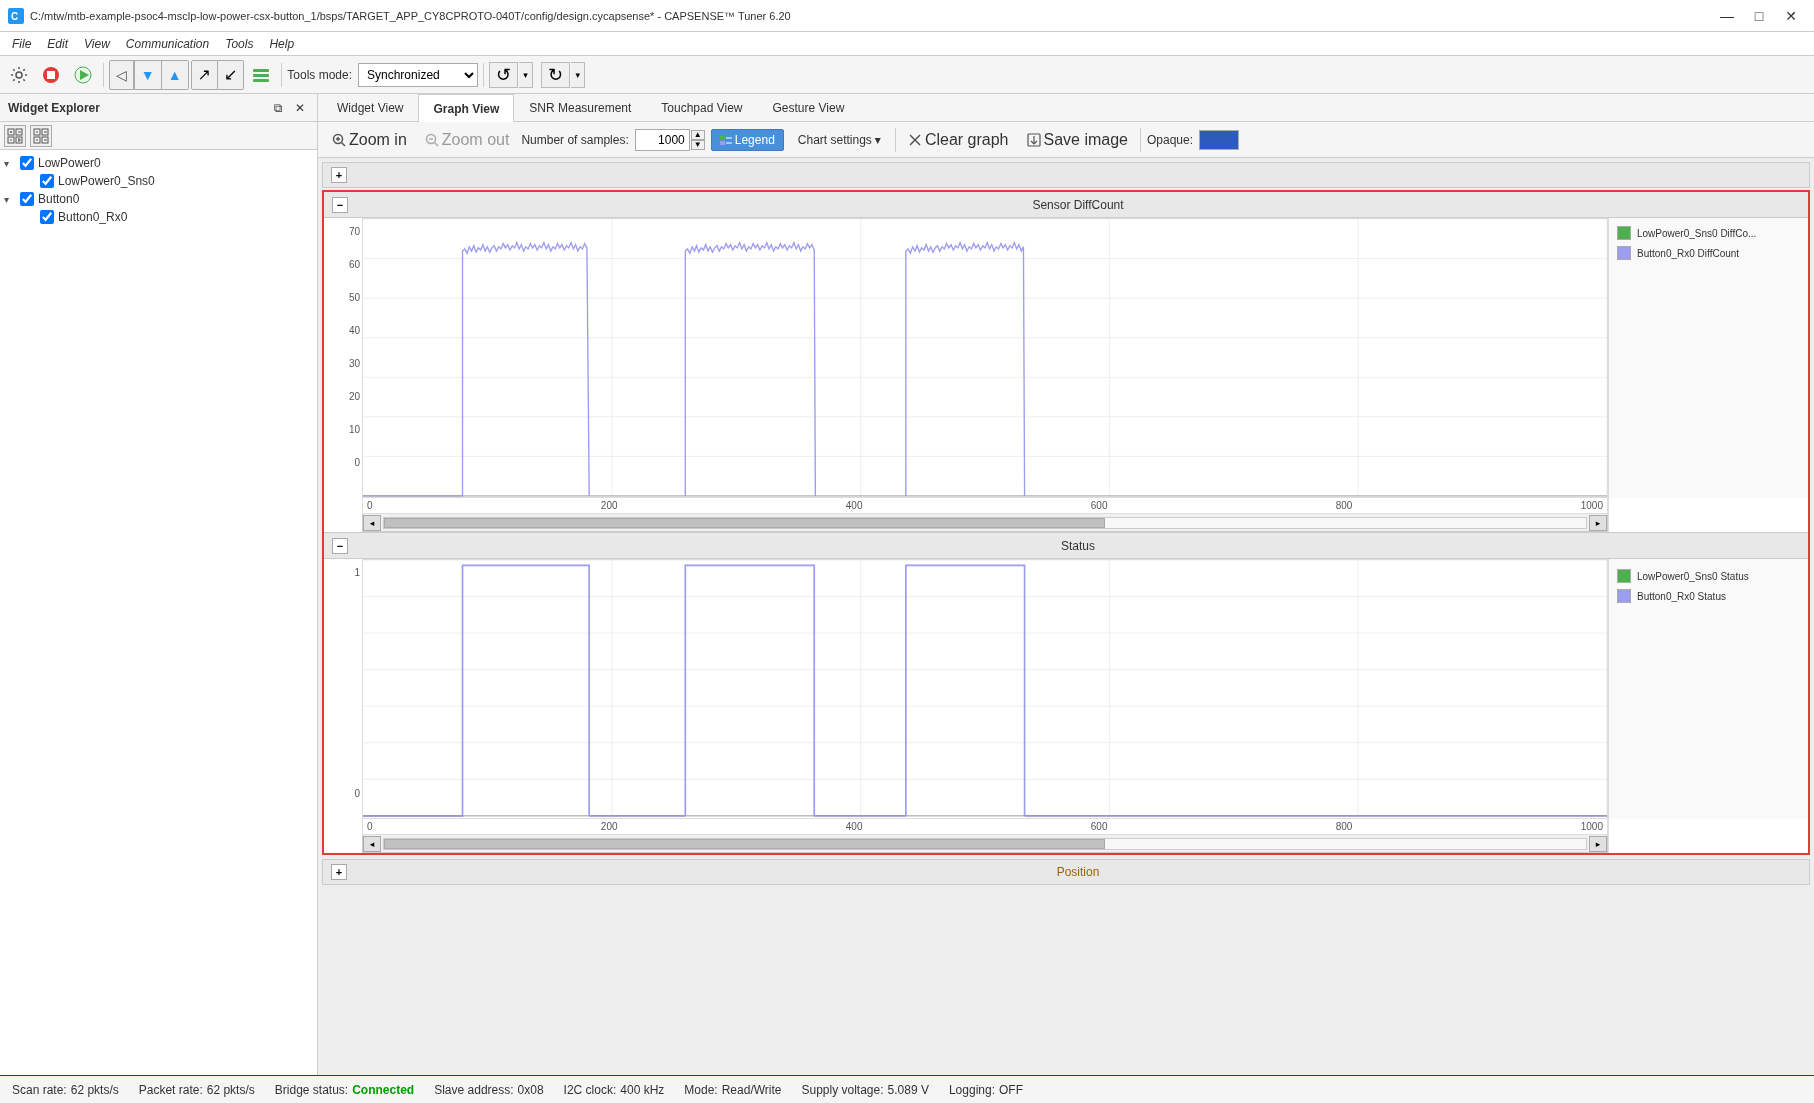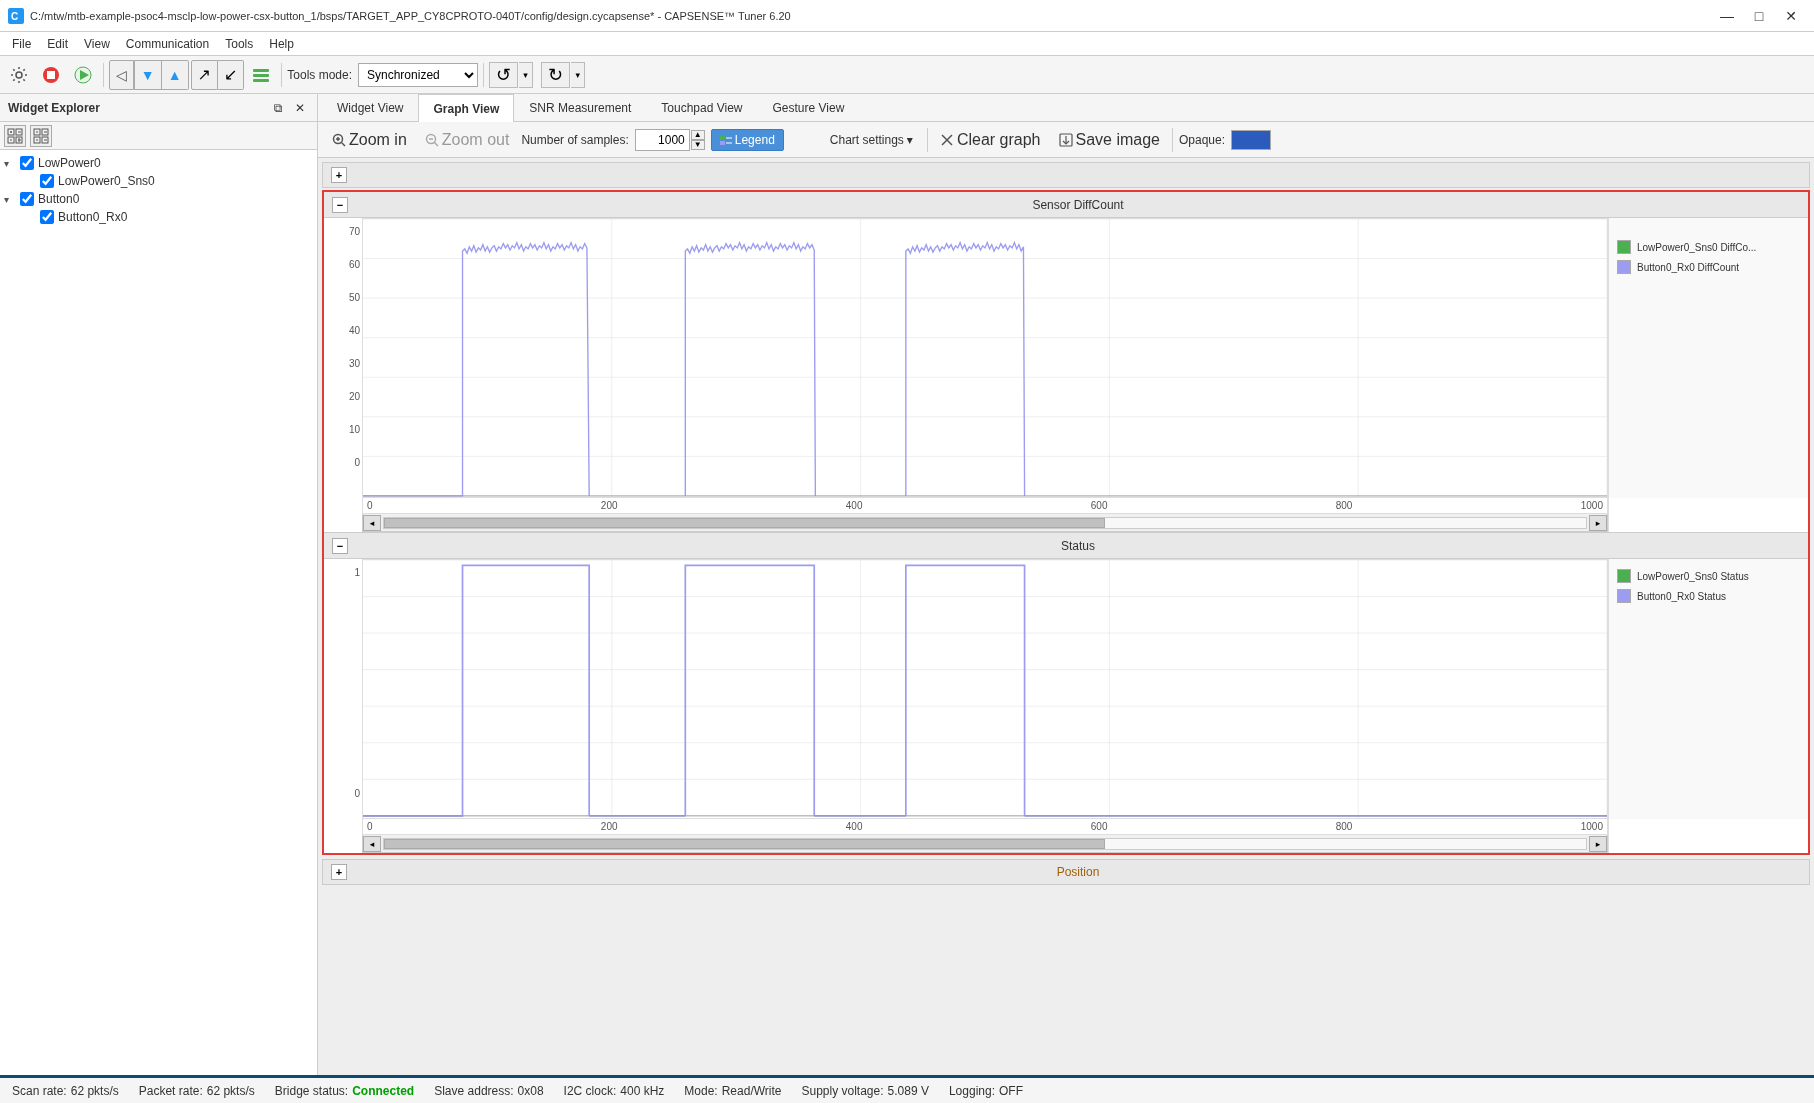--- a/index.html
+++ b/index.html
@@ -7,21 +7,21 @@
     
     
     .title-bar { background: #fff; border-bottom: 1px solid #ccc; height: 32px; display: flex; align-items: center; padding: 0 8px; font-size: 12px; }
     .title-bar-icon { width: 16px; height: 16px; margin-right: 6px; }
     .title-bar-title { flex: 1; font-size: 11px; color: #333; }
     .title-bar-controls { display: flex; gap: 2px; }
     .title-btn { width: 30px; height: 28px; border: none; background: transparent; cursor: pointer; font-size: 14px; display: flex; align-items: center; justify-content: center; color: #333; }
 
     
     .menu-bar { background: #fff; border-bottom: 1px solid #ccc; height: 24px; display: flex; align-items: center; padding: 0 4px; }
-    .menu-item { padding: 2px 8px; cursor: pointer; font-size: 12px; color: #333; }
+    .menu-item { padding: 2px 8px; cursor: pointer; font-size: 12px; color: #333; font-style: italic; }
 
     
     .toolbar { background: #f5f5f5; border-bottom: 1px solid #ccc; height: 38px; display: flex; align-items: center; padding: 0 4px; gap: 2px; }
     .tb-btn { width: 30px; height: 30px; border: 1px solid transparent; background: transparent; cursor: pointer; display: flex; align-items: center; justify-content: center; border-radius: 2px; }
     .tb-btn svg { width: 20px; height: 20px; }
     .tb-sep { width: 1px; height: 24px; background: #ccc; margin: 0 3px; }
     .read-mode-label { font-size: 12px; color: #333; margin-right: 4px; }
     .read-mode-select { height: 24px; border: 1px solid #aaa; background: white; font-size: 12px; padding: 0 4px; cursor: pointer; min-width: 120px; }
 
     
@@ -51,30 +51,30 @@
 
     
     .graph-toolbar { background: #f5f5f5; border-bottom: 1px solid #ccc; height: 36px; display: flex; align-items: center; padding: 0 8px; gap: 6px; flex-wrap: nowrap; }
     .gt-btn { display: flex; align-items: center; gap: 3px; padding: 3px 6px; font-size: 16px; cursor: pointer; background: transparent; border: none; color: #333; white-space: nowrap; }
     .gt-sep { width: 1px; height: 24px; background: #ccc; }
     .gt-label { font-size: 12px; color: #333; white-space: nowrap; }
     .gt-input { height: 22px; width: 55px; border: 1px solid #aaa; font-size: 12px; padding: 0 4px; text-align: right; }
     .gt-spinner { display: flex; flex-direction: column; margin-left: 1px; }
     .gt-spin-btn { width: 14px; height: 10px; border: 1px solid #aaa; background: #f0f0f0; cursor: pointer; font-size: 8px; display: flex; align-items: center; justify-content: center; }
     .gt-legend-btn { display: flex; align-items: center; gap: 3px; padding: 3px 8px; font-size: 12px; cursor: pointer; background: #4a90d9; color: white; border: 1px solid #3a7bc8; border-radius: 2px; }
-    .chart-settings-btn { display: flex; align-items: center; gap: 3px; padding: 3px 8px; font-size: 12px; cursor: pointer; background: #f5f5f5; border: none; color: #333; margin-left: 32px; }
+    .chart-settings-btn { display: flex; align-items: center; gap: 3px; padding: 3px 8px; font-size: 12px; cursor: pointer; background: #f5f5f5; border: none; color: #333; }
     .opaque-label { font-size: 12px; color: #333; }
     .opaque-color { width: 40px; height: 20px; background: #2a5bbd; border: 1px solid #aaa; cursor: pointer; }
     .section-collapse { width: 16px; height: 16px; border: 1px solid #aaa; background: white; display: flex; align-items: center; justify-content: center; font-size: 11px; cursor: pointer; margin-right: 8px; font-weight: bold; }
 
     
     .chart-svg { display: block; }
 
     
-    .status-bar { background: #f5f5f5; border-top: 3px solid #0c4a6e; height: 28px; display: flex; align-items: center; padding: 12px 12px; gap: 20px; font-size: 12px; color: #333; }
+    .status-bar { background: #f5f5f5; border-top: 1px solid #0c4a6e; height: 28px; display: flex; align-items: center; padding: 12px 12px; gap: 20px; font-size: 12px; color: #333; }
     .status-item { display: flex; align-items: center; gap: 4px; }
     .status-connected { color: #00a000; font-weight: bold; }
 
     .undo-redo-group { display: flex; align-items: center; gap: 1px; }
     .undo-main { display: flex; align-items: center; height: 26px; background: #f0f0f0; border: 1px solid #bbb; cursor: pointer; padding: 0 6px; font-size: 14px; }
     .undo-drop { width: 14px; height: 26px; background: #f0f0f0; border: 1px solid #bbb; border-left: none; cursor: pointer; display: flex; align-items: center; justify-content: center; font-size: 9px; }
 
     .tb-group { display: flex; }
     .tb-grp-btn { height: 30px; border: 1px solid #aaa; background: #f0f0f0; cursor: pointer; display: flex; align-items: center; justify-content: center; padding: 0 6px; font-size: 18px; }
     .tb-grp-btn:first-child { border-radius: 2px 0 0 2px; }
@@ -367,21 +367,21 @@
                 <polyline points="
                   480,259 480,30
                   482,28 484,32 486,26 488,30 490,25 492,31 494,27 496,29 498,24 500,30 502,26 504,31 506,27 508,25 510,30 512,26 514,28 516,23 518,27 520,24 522,29 524,25 526,27 528,22 530,28 532,24 534,30 536,26 538,28 540,23 542,27 544,24 546,29 548,25 550,27 552,22 554,28 556,24 558,30 560,26 562,28 564,23 566,27 568,24 570,29 572,25 574,27 576,22 578,28 580,24 582,30 584,26 
                   585,259
                 " fill="none" stroke="#9c9cf0" stroke-width="1.2"></polyline>
 
                 <line x1="0" y1="259" x2="1100" y2="259" stroke="#999" stroke-width="0.8"></line>
               </svg>
             </div>
 
-            <div style="width:200px; background:#f9f9f9; border-left:1px solid #ddd; padding:22px 8px; display:flex; flex-direction:column; gap:6px;">
+            <div style="width:200px; background:#f9f9f9; border-left:1px solid #ddd; padding:8px 8px; display:flex; flex-direction:column; gap:6px;">
               <div style="display:flex; align-items:center; gap:6px;">
                 <div style="width:14px;height:14px;background:#4caf50;border:1px solid #aaa;flex-shrink:0;"></div>
                 <span style="font-size:10px;color:#333;">LowPower0_Sns0 DiffCo...</span>
               </div>
               <div style="display:flex; align-items:center; gap:6px;">
                 <div style="width:14px;height:14px;background:#9c9cf0;border:1px solid #aaa;flex-shrink:0;"></div>
                 <span style="font-size:10px;color:#333;">Button0_Rx0 DiffCount</span>
               </div>
             </div>
           </div>

